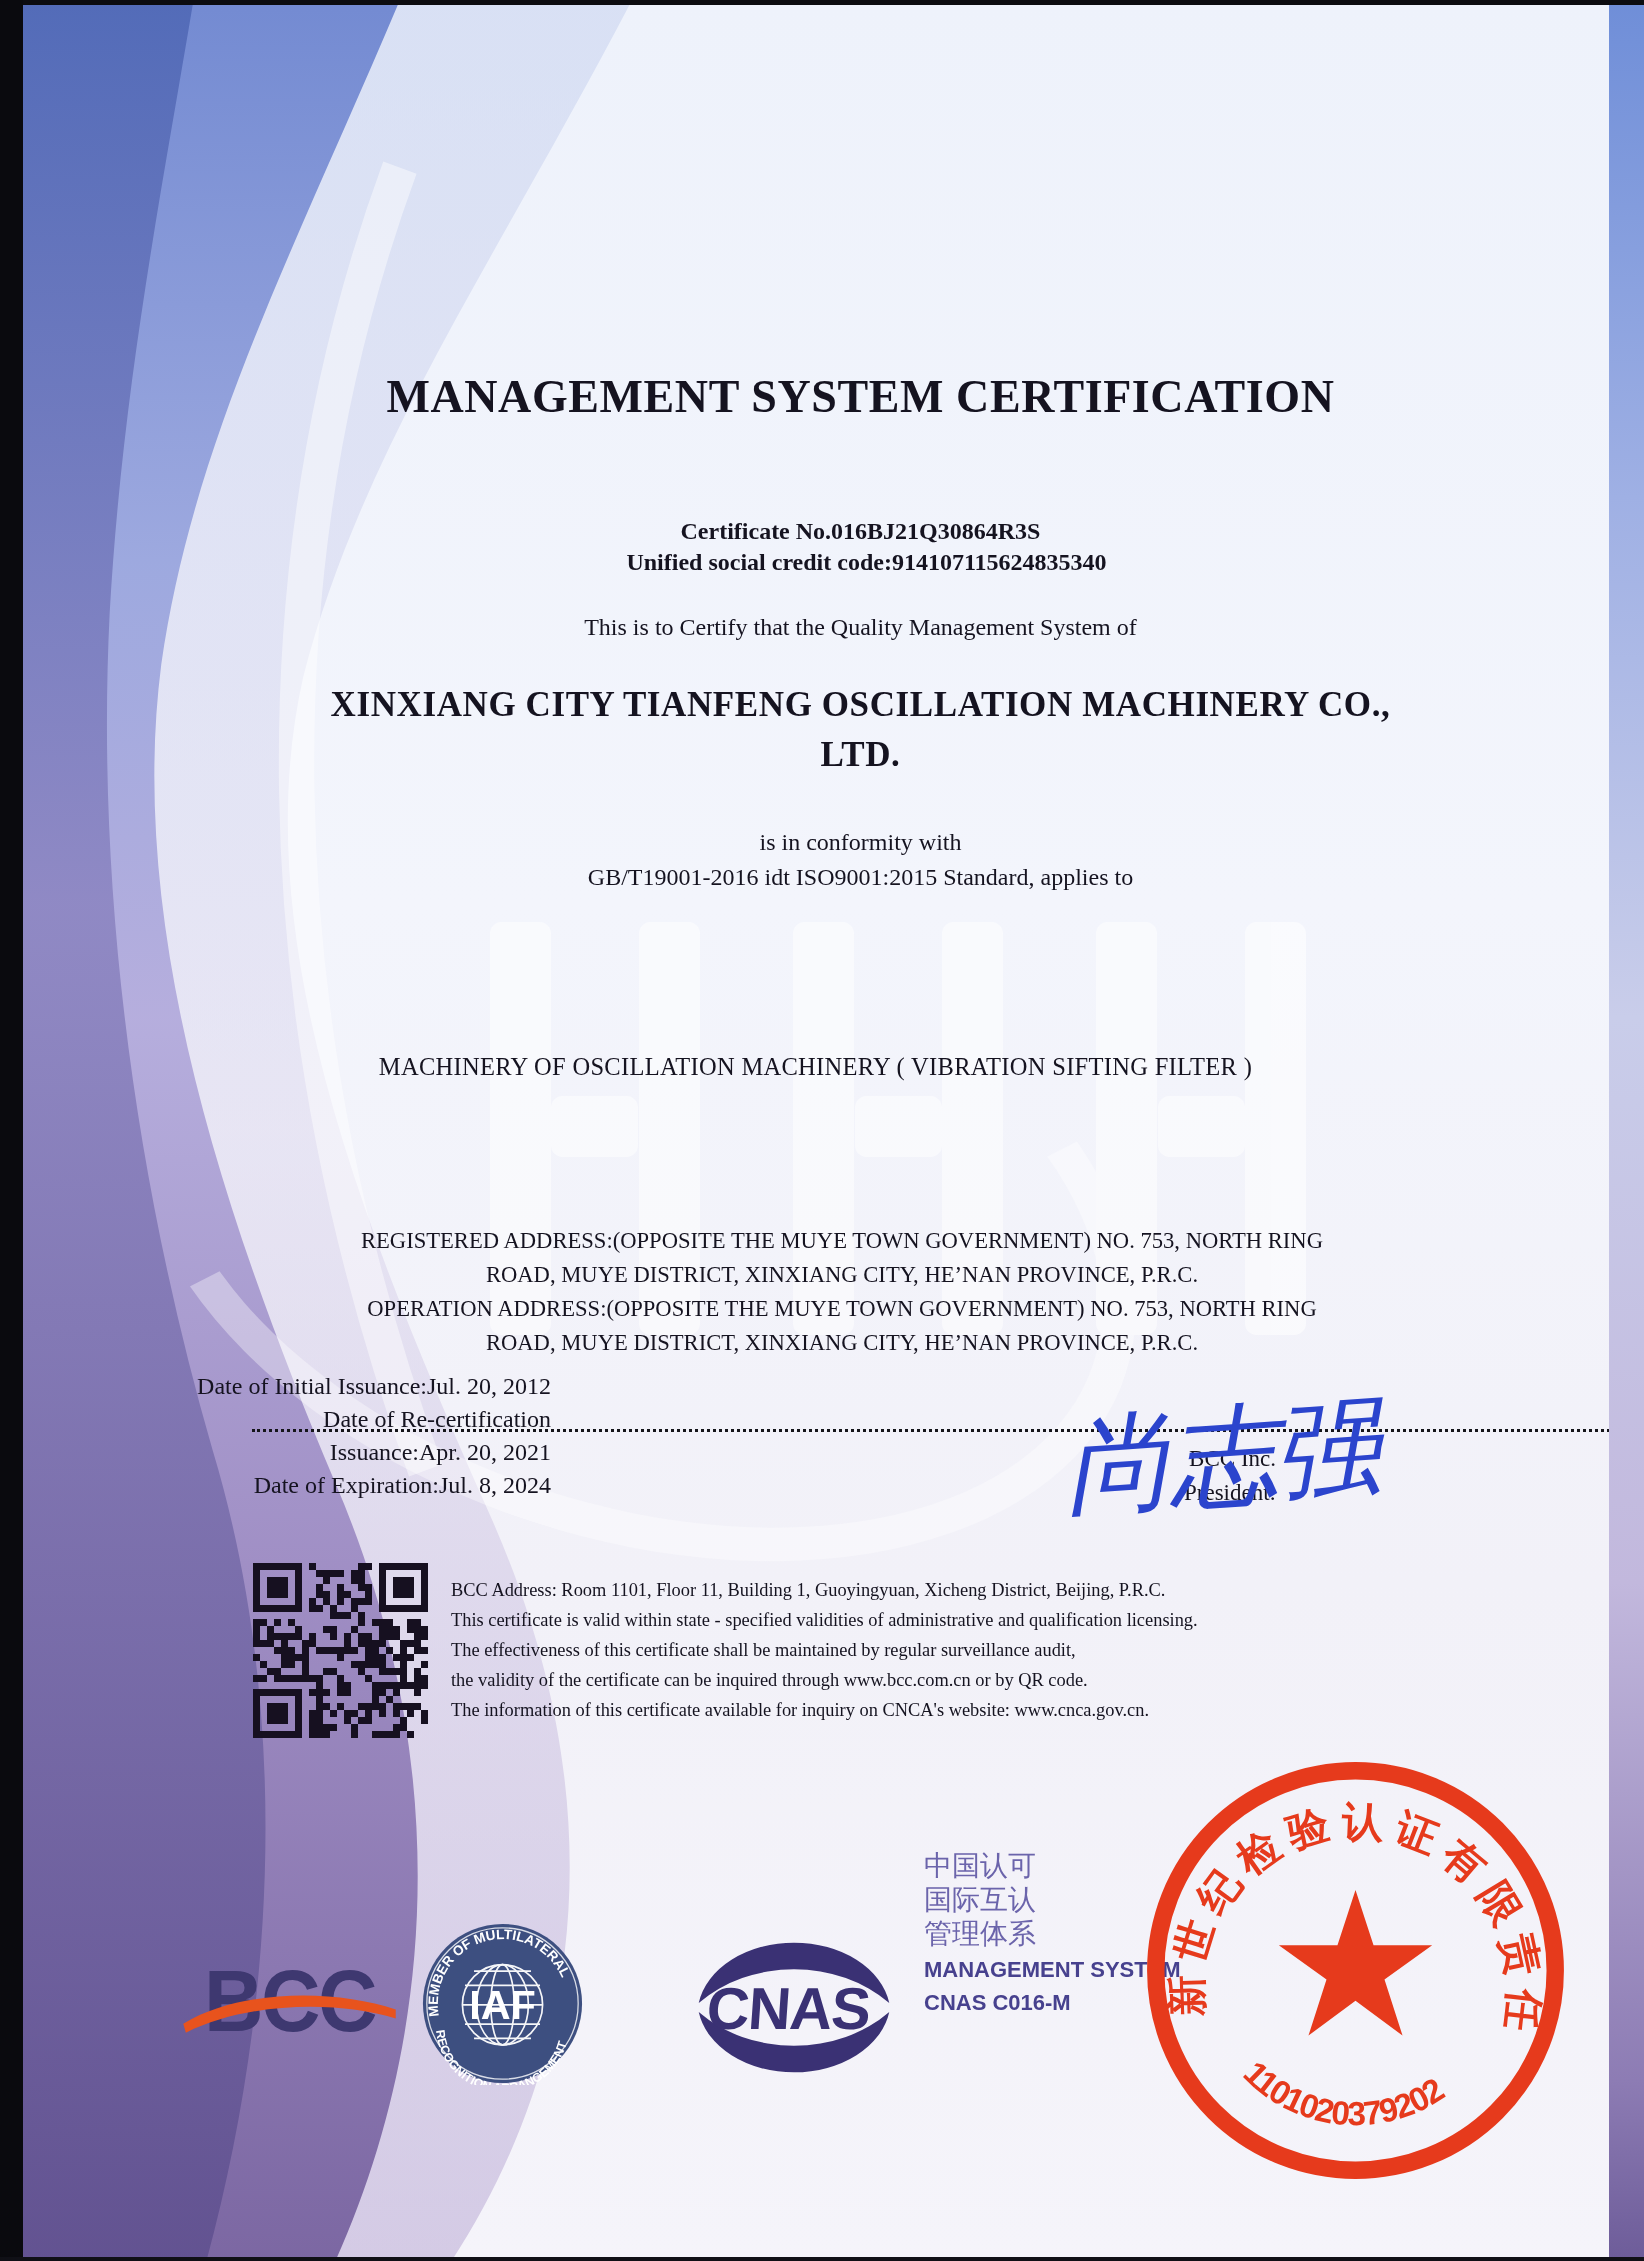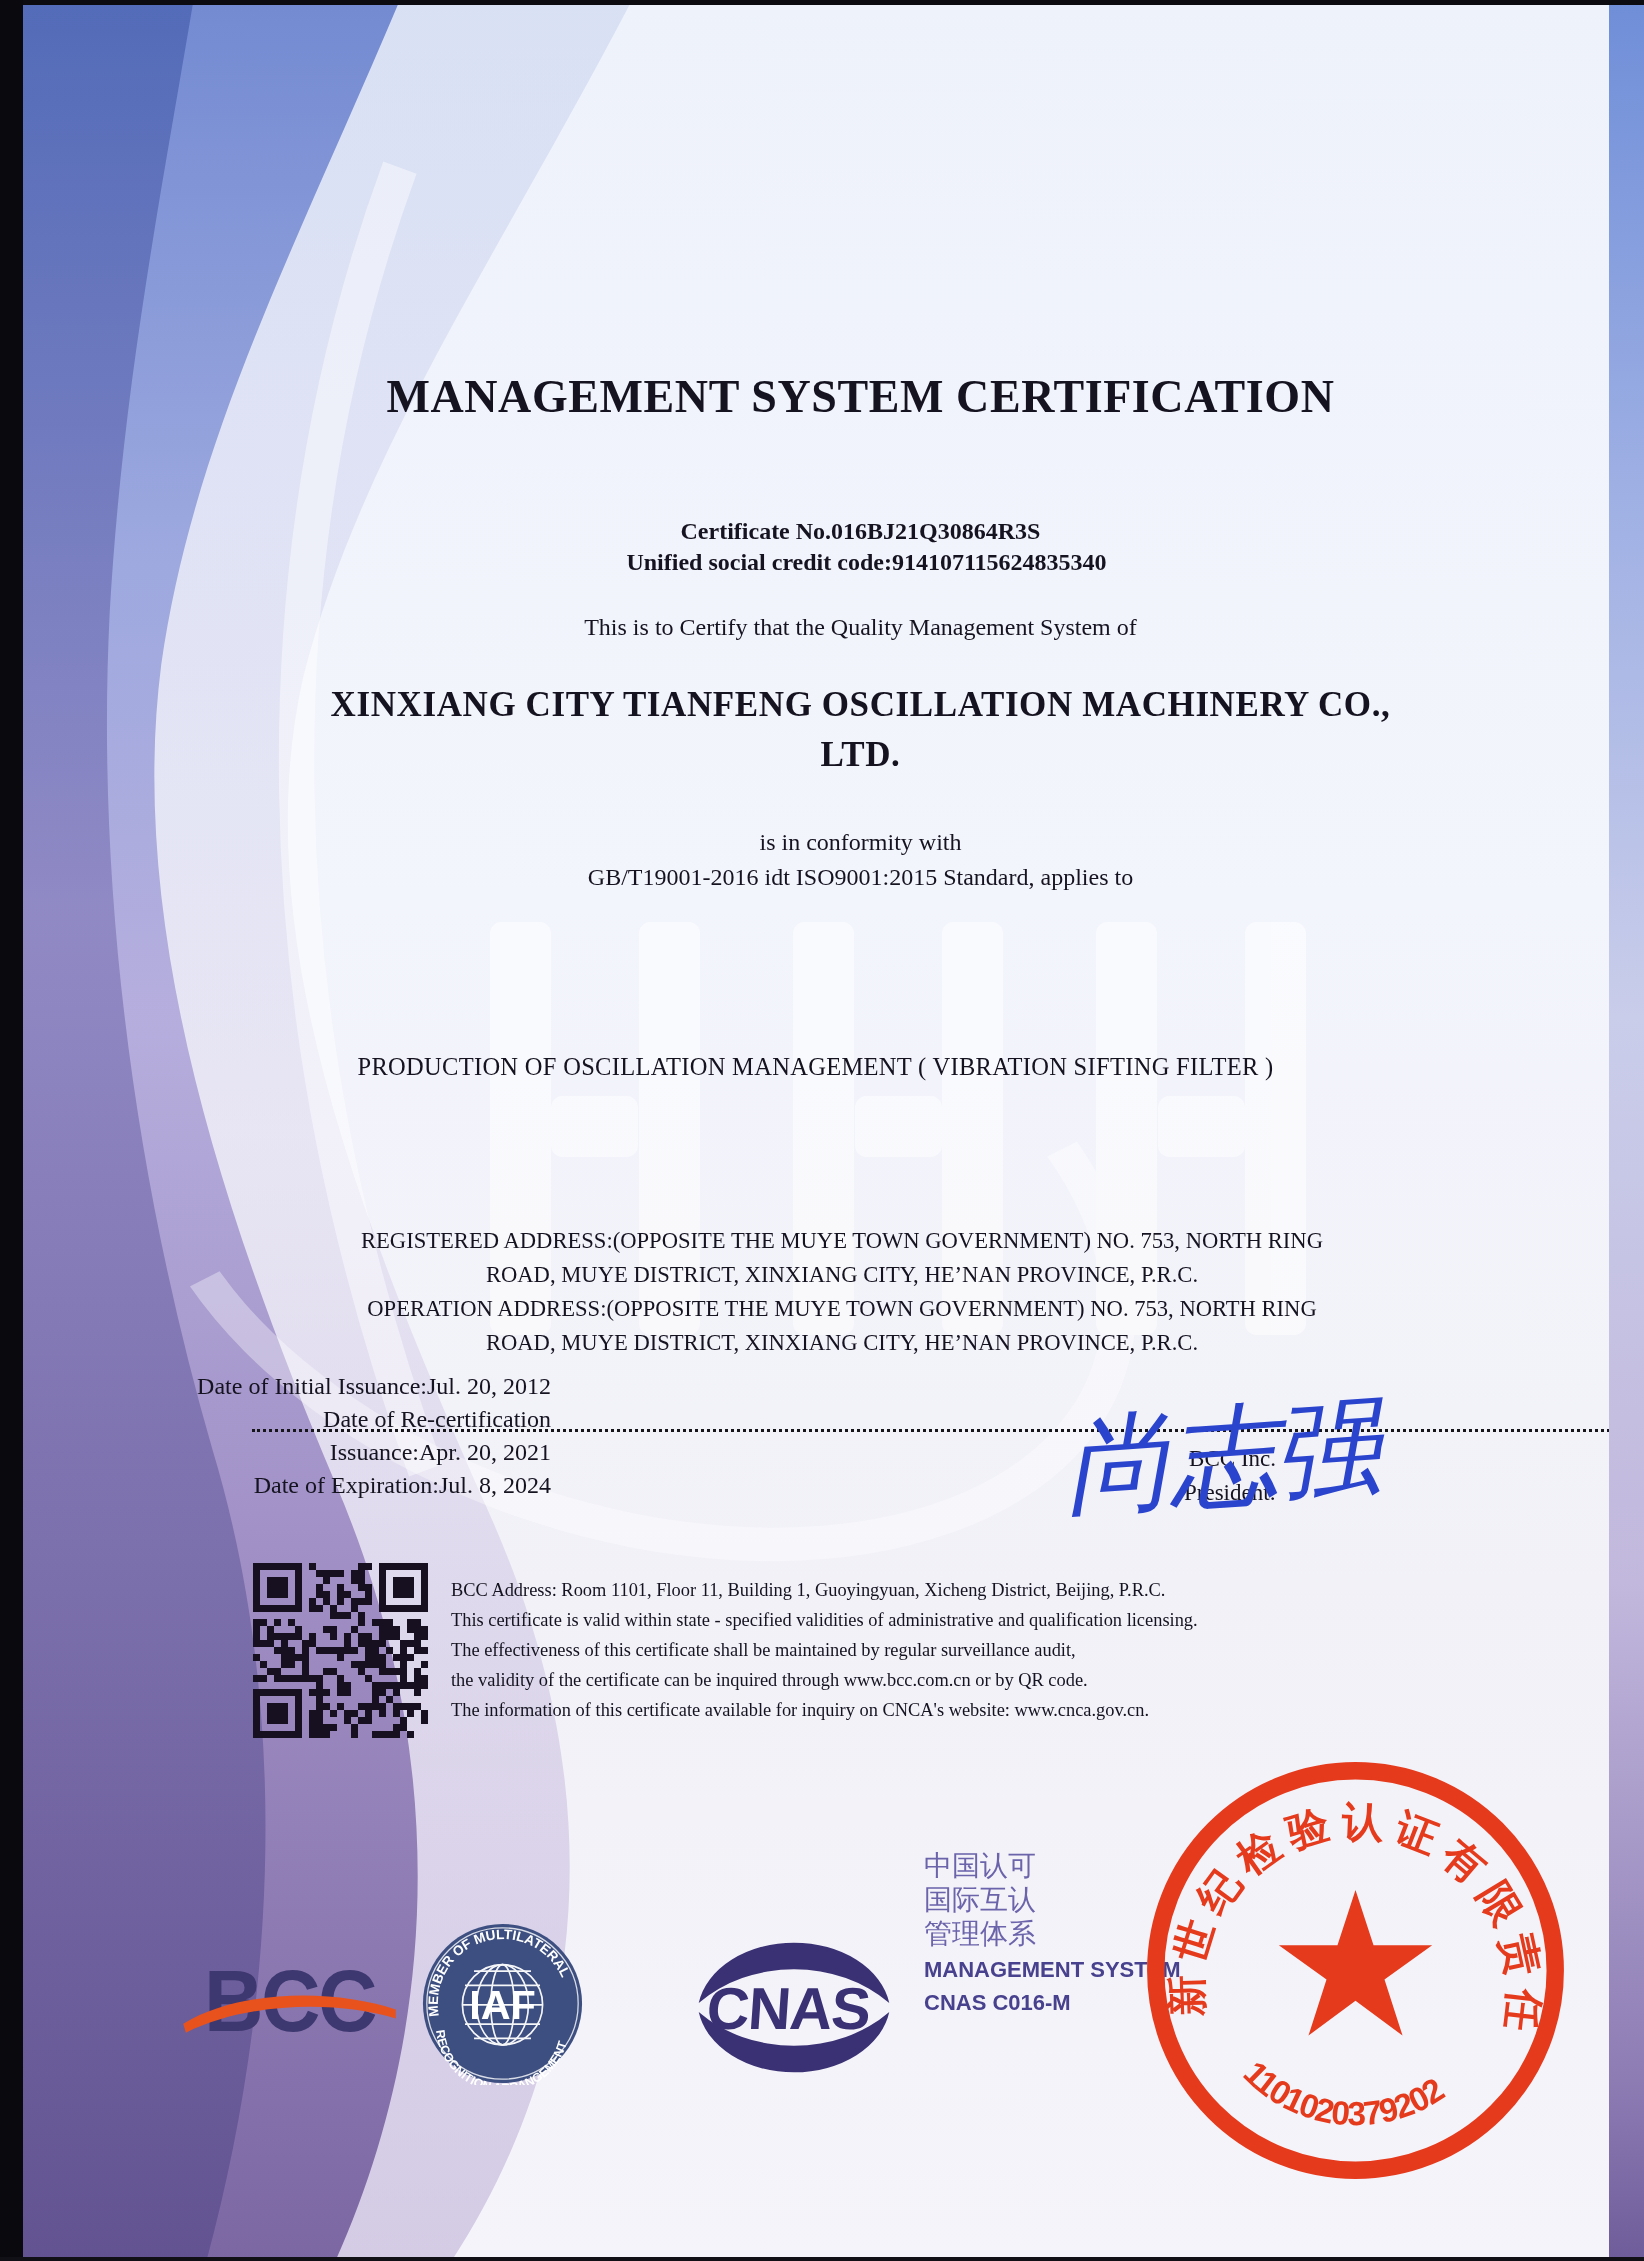--- a/index.html
+++ b/index.html
@@ -109,21 +109,21 @@
     <div class="abs certify ctr">This is to Certify that the Quality Management System of</div>
 
     <div class="abs company ctr">
       <div>XINXIANG CITY TIANFENG OSCILLATION MACHINERY CO.,</div>
       <div>LTD.</div>
     </div>
 
     <div class="abs conformity ctr">is in conformity with</div>
     <div class="abs standard ctr">GB/T19001-2016 idt ISO9001:2015 Standard, applies to</div>
 
-    <div class="abs scope ctr">PRODUCTION OF OSCILLATION MANAGEMENT ( VIBRATION SIFTING FILTER )</div>
+    <div class="abs scope ctr">MACHINERY OF OSCILLATION MACHINERY ( VIBRATION SIFTING FILTER )</div>
 
     <div class="abs addresses ctr">
       <div>REGISTERED ADDRESS:(OPPOSITE THE MUYE TOWN GOVERNMENT) NO. 753, NORTH RING</div>
       <div>ROAD, MUYE DISTRICT, XINXIANG CITY, HE’NAN PROVINCE, P.R.C.</div>
       <div>OPERATION ADDRESS:(OPPOSITE THE MUYE TOWN GOVERNMENT) NO. 753, NORTH RING</div>
       <div>ROAD, MUYE DISTRICT, XINXIANG CITY, HE’NAN PROVINCE, P.R.C.</div>
     </div>
 
     <div class="abs rule"></div>
 

